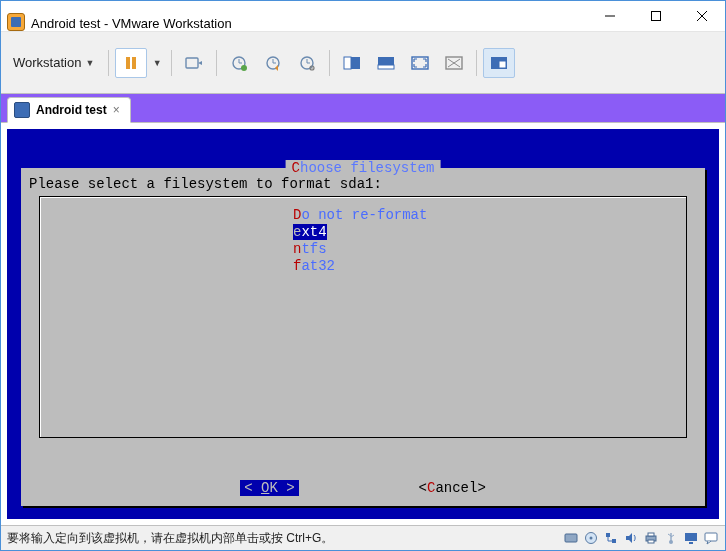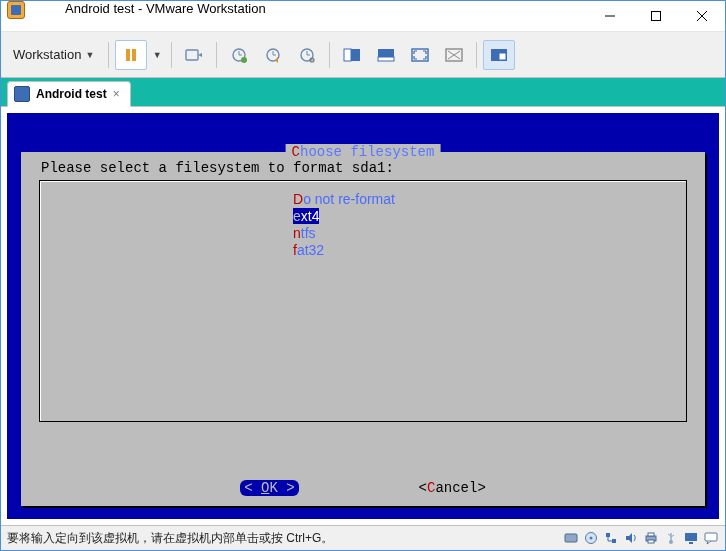--- a/index.html
+++ b/index.html
@@ -20,24 +20,23 @@
     flex-direction: column;
     border: 1px solid #4a90d9;
     box-sizing: border-box;
     background: #fff;
   }
   
   .titlebar {
     height: 30px;
     background: #fff;
     display: flex;
-    align-items: flex-start;
+    align-items: flex-end;
     padding: 0 0 0 6px;
     border-bottom: 1px solid #e5e5e5;
-    gap: 34px;
   }
   .app-icon {
     width: 16px; height: 16px;
     background: #f7a93a;
     border: 1px solid #a66a10;
     border-radius: 3px;
     position: relative;
     margin-right: 6px;
   }
   .app-icon::after{
@@ -64,21 +63,21 @@
     color: #000;
   }
   .win-btn svg { display:block; }
   
   .toolbar {
     height: 37px;
     background: #f0f0f0;
     border-bottom: 1px solid #c0c0c0;
     display: flex;
     align-items: center;
-    padding: 4px 4px;
+    padding: 12px 4px;
     gap: 2px;
   }
   .menu-btn {
     padding: 4px 8px;
     font-size: 13px;
     display: flex;
     align-items: center;
     gap: 4px;
     color: #222;
   }
@@ -106,21 +105,21 @@
     width: 14px;
   }
   .tb-btn.active {
     background: #dbe9f7;
     border: 1px solid #a9c7e8;
   }
 
   
   .tabstrip {
     height: 28px;
-    background: #14b8a6;
+    background: #8b5cf6;
     border-bottom: 1px solid #c0c0c0;
     display: flex;
     align-items: flex-end;
     padding: 0 6px;
   }
   .tab {
     display: flex;
     align-items: center;
     gap: 6px;
     padding: 4px 10px 4px 6px;
@@ -178,33 +177,33 @@
     padding: 0 6px;
     color: #5a78ff;
     font-size: 14px;
     font-family: "Courier New", monospace;
   }
   .dialog-title .lt { color: #b80000; }
   .dialog-prompt {
     font-family: "Courier New", monospace;
     font-size: 14px;
     color: #000;
-    padding: 8px 6px 4px 20px;
+    padding: 8px 6px 4px 8px;
   }
   .dialog-inner {
     margin: 0 18px;
     border: 1px solid #000;
     background: #bdbdbd;
     height: 230px;
     box-shadow: inset 1px 1px 0 #fff;
     padding: 10px 0 0 0;
     overflow: hidden;
   }
   .opt-list {
-    font-family: Liberation Sans, sans-serif;
+    font-family: Liberation Mono, monospace;
     font-size: 14px;
     text-align: left;
     margin-left: calc(50% - 70px);
   }
   .opt {
     color: #4a6cff;
     line-height: 17px;
   }
   .opt .first { color: #b80000; }
   .opt.sel {
@@ -219,21 +218,20 @@
     display: flex;
     justify-content: center;
     gap: 120px;
     font-family: "Courier New", monospace;
     font-size: 14px;
   }
   .dlg-ok {
     background: #0000ad;
     color: #bdbdbd;
     padding: 0 4px;
-    border-radius: 6px;
   }
   .dlg-ok .ar { color: #bdbdbd; }
   .dlg-ok u { text-decoration: underline; }
   .dlg-cancel {
     color: #000;
     text-align: right;
   }
   .dlg-cancel .lt { color: #b80000; }
 
   

